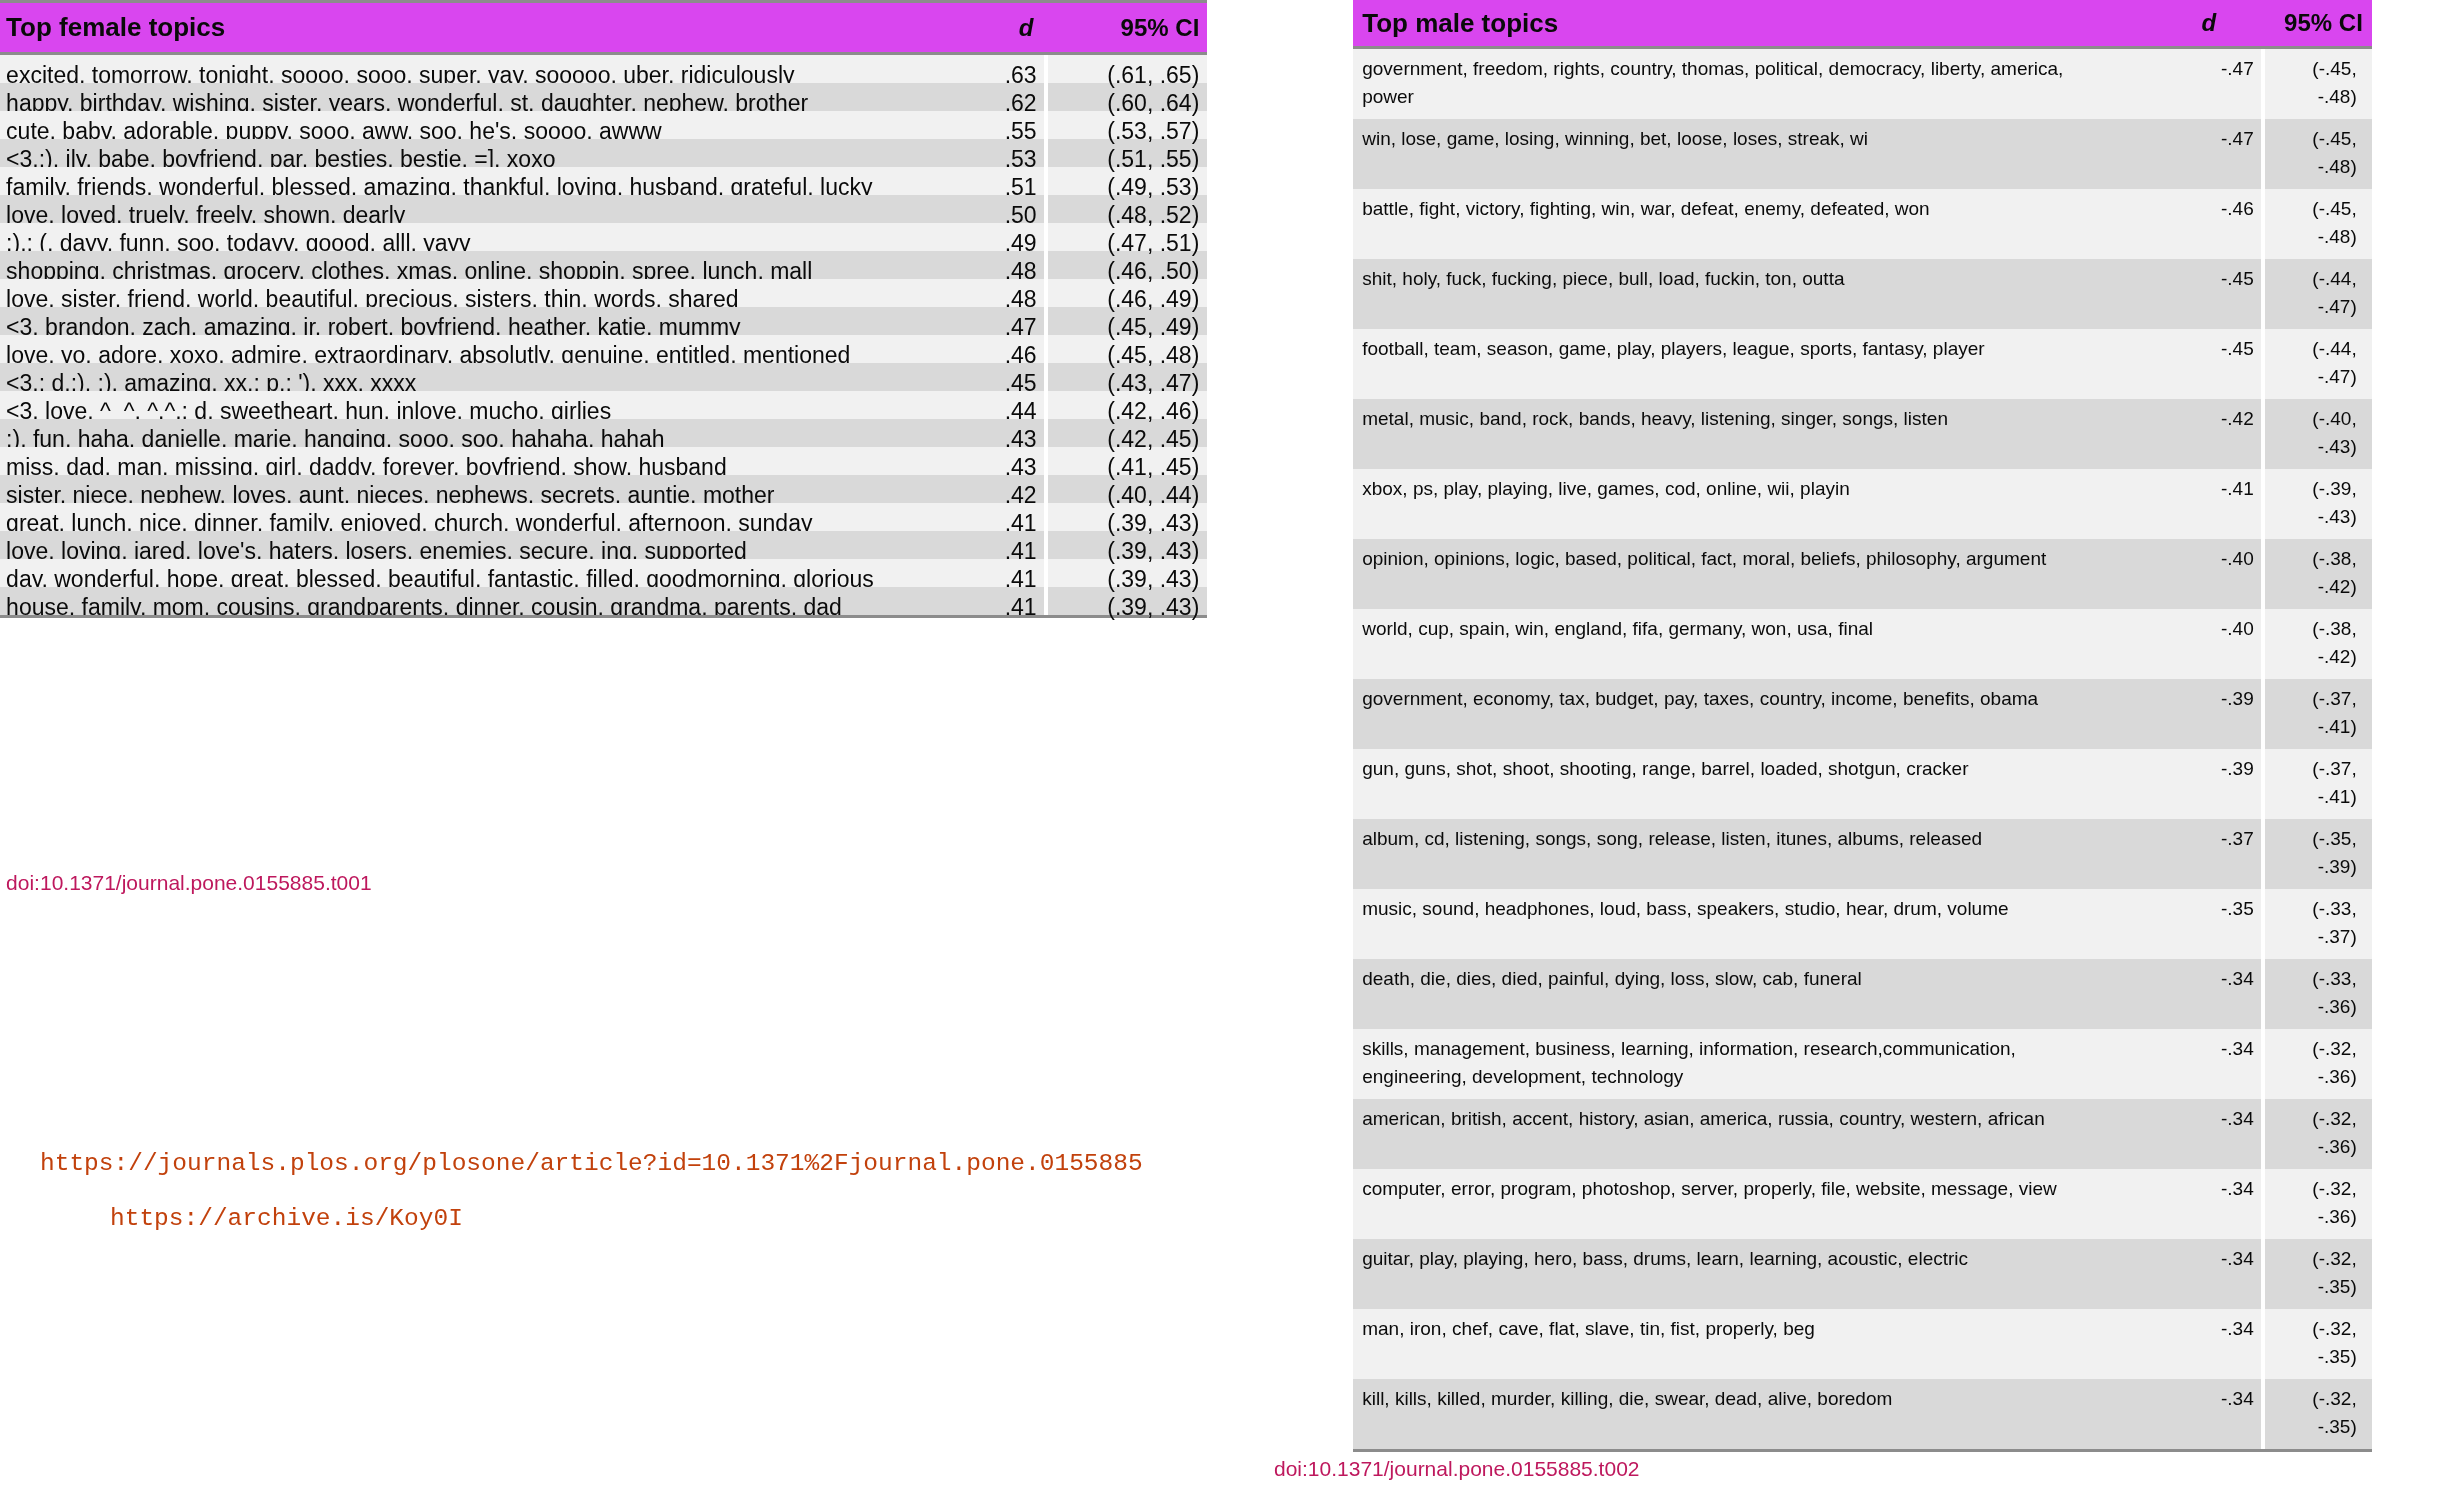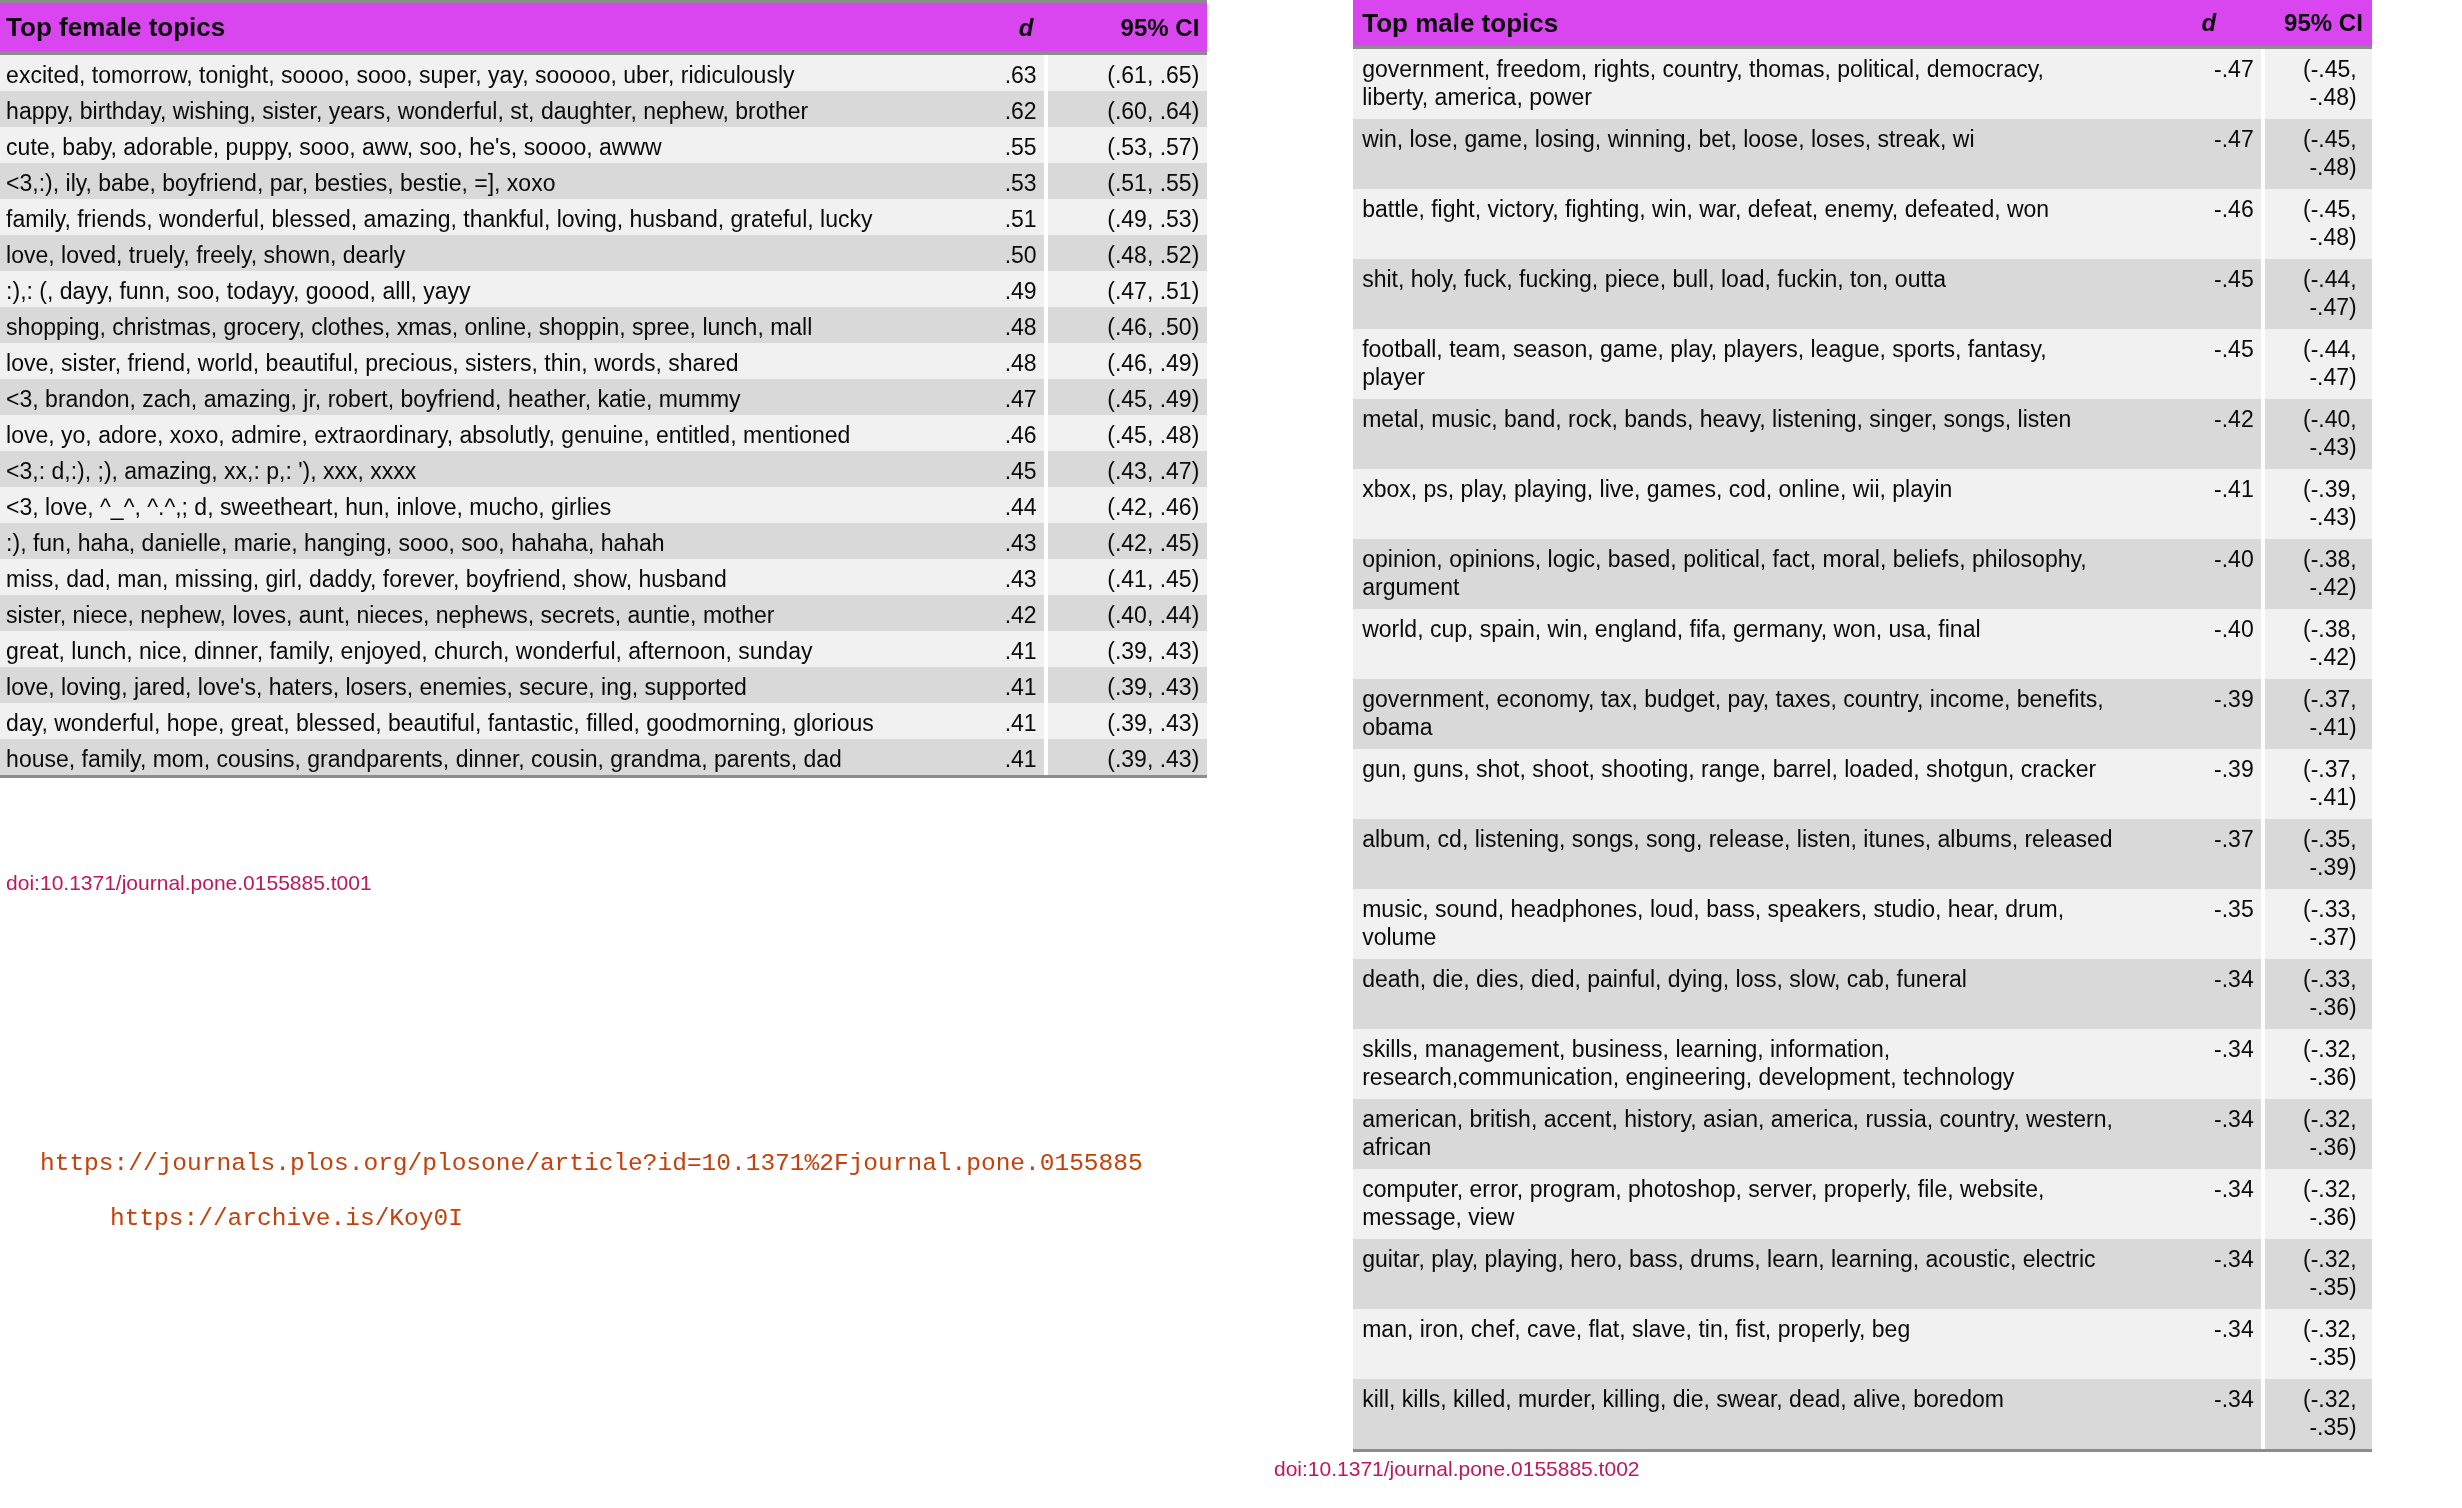--- a/index.html
+++ b/index.html
@@ -19,36 +19,36 @@
   .h-ci { font-weight:bold; font-size:24px; text-align:right; }
   .doi { position:absolute; font-size:21px; color:#be185d; }
 
   
   #female-table { position:absolute; left:0; top:0; width:1207px; }
   #female-table .tbl-header { height:49px; }
   #female-table .h-title { padding-left:6.1px; }
   #female-table .h-d  { width:171px; padding-right:10.7px; }
   #female-table .h-gap { width:3.8px; }
   #female-table .h-ci { width:159px; padding-right:7.7px; }
-  .f-row { display:flex; height:36px; font-size:23px; }
+  .f-row { display:flex; height:28px; font-size:23px; }
   .f-row:nth-child(odd)  { background:#f1f1f1; }
   .f-row:nth-child(even) { background:#d9d9d9; }
   .f-topics { width:874px; padding-left:6.1px; line-height:40px; white-space:nowrap; overflow:hidden; }
   .f-d   { width:171px; text-align:right; padding-right:7.7px; line-height:40px; }
   .f-sep { width:3.8px; background:#ffffff; }
   .f-ci  { width:159px; text-align:right; padding-right:7.7px; line-height:40px; white-space:nowrap; }
 
   
   #male-table { position:absolute; left:1328px; top:0; width:1019px;margin-left:25px; }
   #male-table .tbl-header { height:46px; }
   #male-table .h-title { padding-left:9.2px; }
   #male-table .h-d  { width:172px; padding-right:28px; }
   #male-table .h-gap { width:3.8px; }
   #male-table .h-ci { width:124px; padding-right:9.2px; }
-  .m-row { display:flex; height:70px; font-size:23px; align-items:flex-start; }
+  .m-row { display:flex; height:70px; font-size:19px; align-items:flex-start; }
   .m-row:nth-child(odd)  { background:#f1f1f1; }
   .m-row:nth-child(even) { background:#d9d9d9; }
   .m-topics { width:897px; padding-left:9.2px; padding-top:6.1px; line-height:28px; }
   .m-d   { width:172px; text-align:right; padding-right:7.7px; padding-top:6.1px; line-height:28px; }
   .m-sep { width:3.8px; align-self:stretch; background:#ffffff; }
   .m-ci  { width:124px; text-align:right; padding-right:15.3px; padding-top:6.1px; line-height:28px; white-space:nowrap; }
 
   
   .src-url {
     position:absolute; font-family:Liberation Mono, monospace;

